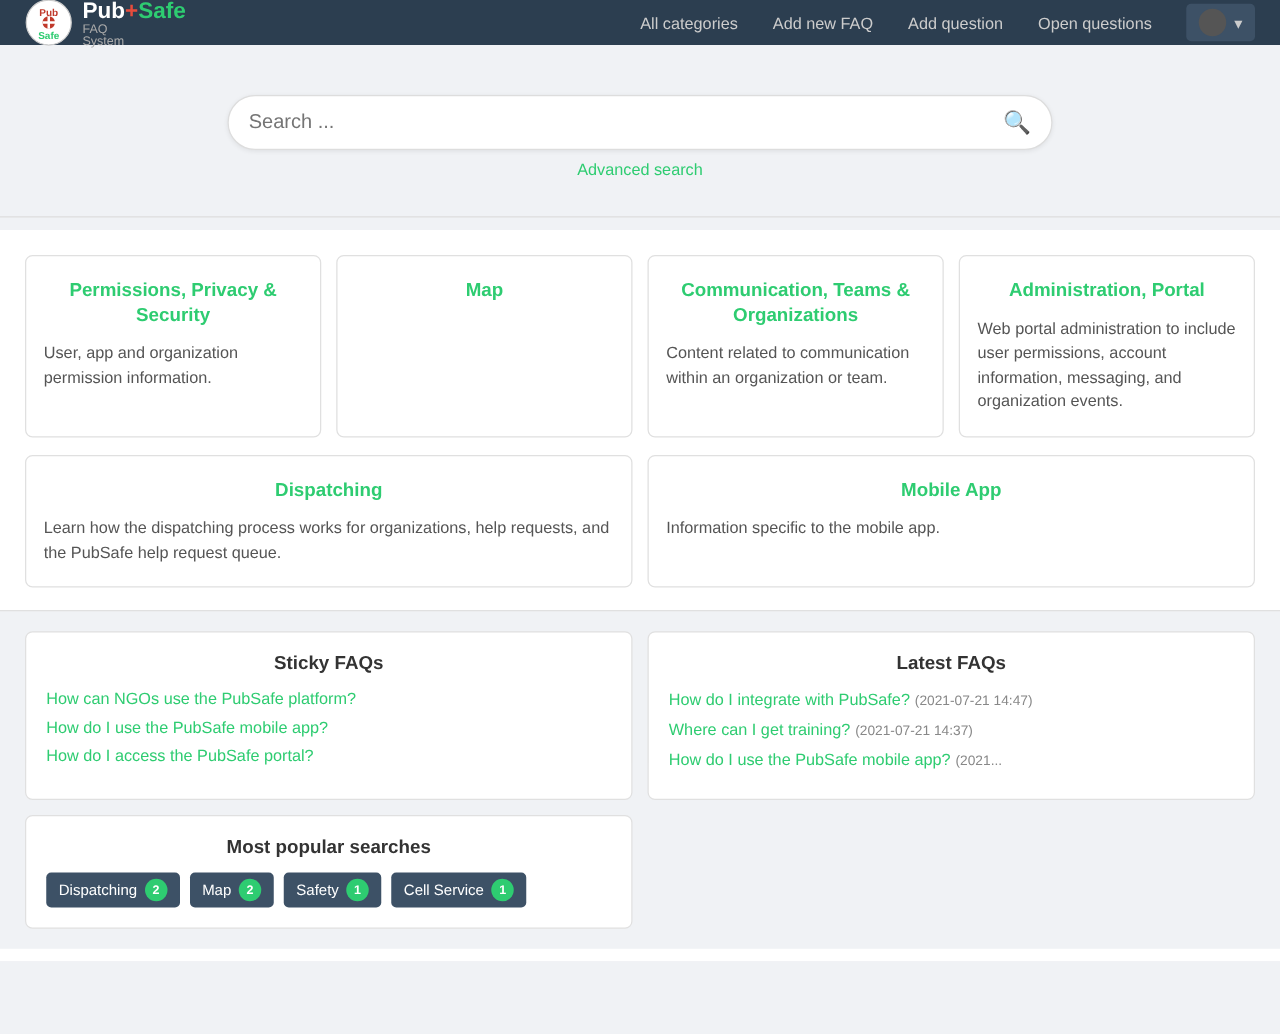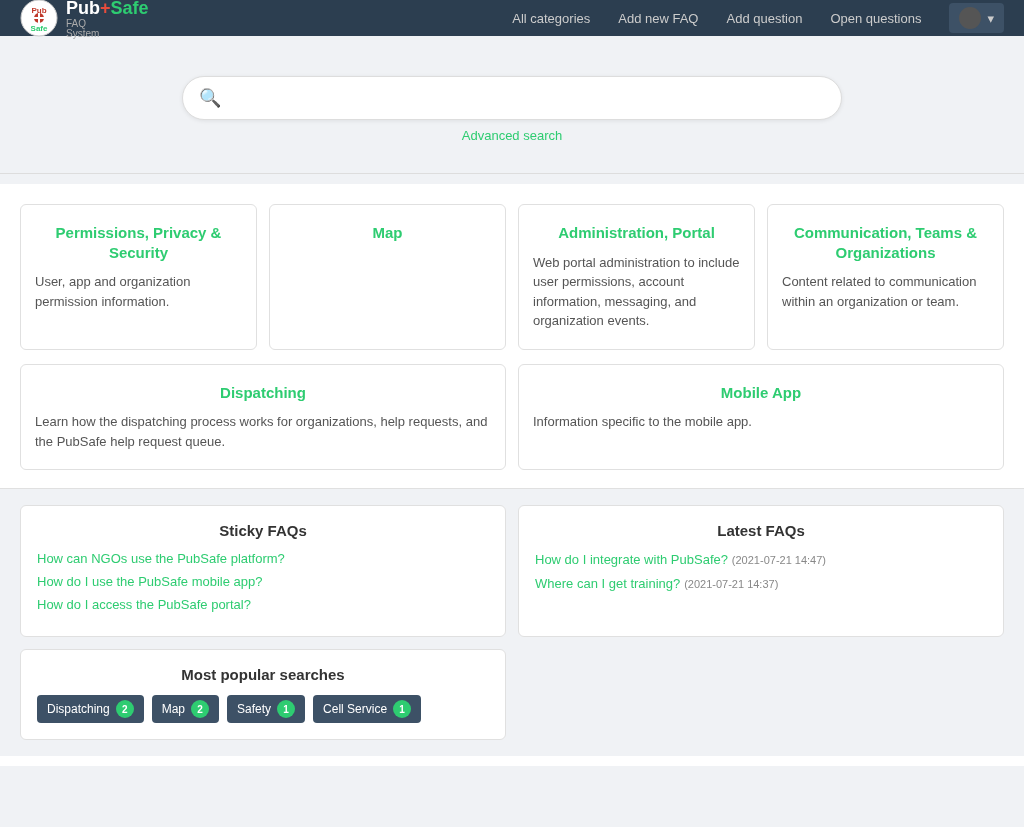--- a/index.html
+++ b/index.html
@@ -248,20 +248,21 @@
           <span style="width:22px;height:22px;background:#555;border-radius:50%;display:inline-block;"></span>
           <span>▾</span>
         </div>
       </li>
     </ul>
   </nav>
 </header>
 
 <section class="search-section">
   <div class="search-bar">
+    <input type="text" placeholder="Search ..." style="">
     <button class="search-btn">🔍</button>
   </div>
   <a class="advanced-search">Advanced search</a>
 </section>
 
 <div class="divider"></div>
 
 <div class="main-content">
 
   <div class="category-grid">
@@ -269,27 +270,27 @@
     <div class="category-card">
       <div class="cat-title">Permissions, Privacy &amp; Security</div>
       <div class="cat-desc">User, app and organization permission information.</div>
     </div>
 
     <div class="category-card">
       <div class="cat-title">Map</div>
     </div>
 
     <div class="category-card">
+      <div class="cat-title">Communication, Teams &amp; Organizations</div>
+      <div class="cat-desc">Content related to communication within an organization or team.</div>
+    </div>
+
+    <div class="category-card">
       <div class="cat-title">Administration, Portal</div>
       <div class="cat-desc">Web portal administration to include user permissions, account information, messaging, and organization events.</div>
-    </div>
-
-    <div class="category-card">
-      <div class="cat-title">Communication, Teams &amp; Organizations</div>
-      <div class="cat-desc">Content related to communication within an organization or team.</div>
     </div>
 
   </div>
 
   <div class="category-row2">
 
     <div class="category-card">
       <div class="cat-title">Dispatching</div>
       <div class="cat-desc">Learn how the dispatching process works for organizations, help requests, and the PubSafe help request queue.</div>
     </div>
@@ -316,20 +317,24 @@
       <div class="bottom-card-title">Latest FAQs</div>
       <div>
         <div class="latest-faq-item">
           <a href="#">How do I integrate with PubSafe?</a>
           <span class="faq-date">(2021-07-21 14:47)</span>
         </div>
         <div class="latest-faq-item">
           <a href="#">Where can I get training?</a>
           <span class="faq-date">(2021-07-21 14:37)</span>
         </div>
+        <div class="latest-faq-item">
+          <a href="#">How do I use the PubSafe mobile app?</a>
+          <span class="faq-date">(2021...</span>
+        </div>
       </div>
     </div>
 
     <div class="bottom-card">
       <div class="bottom-card-title">Most popular searches</div>
       <div class="popular-searches">
         <div class="search-tag">
           <span>Dispatching</span>
           <span class="tag-count">2</span>
         </div>

